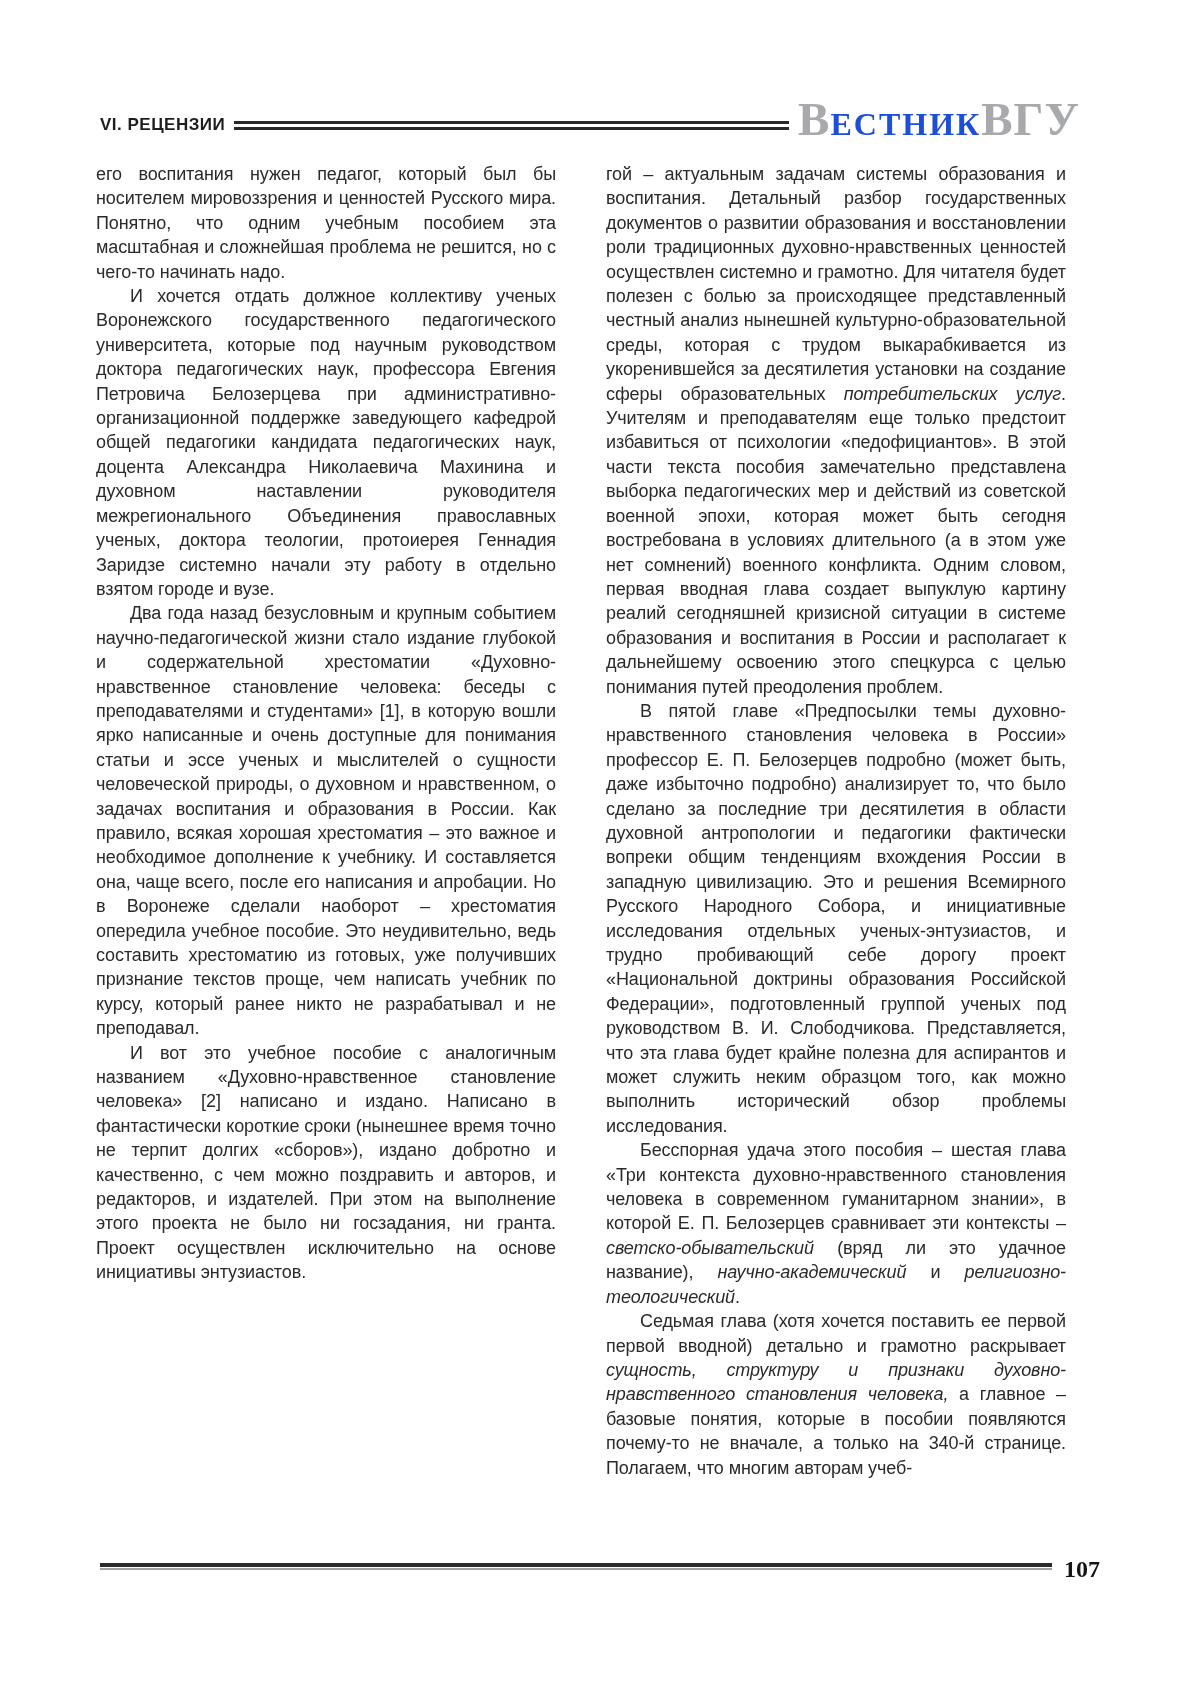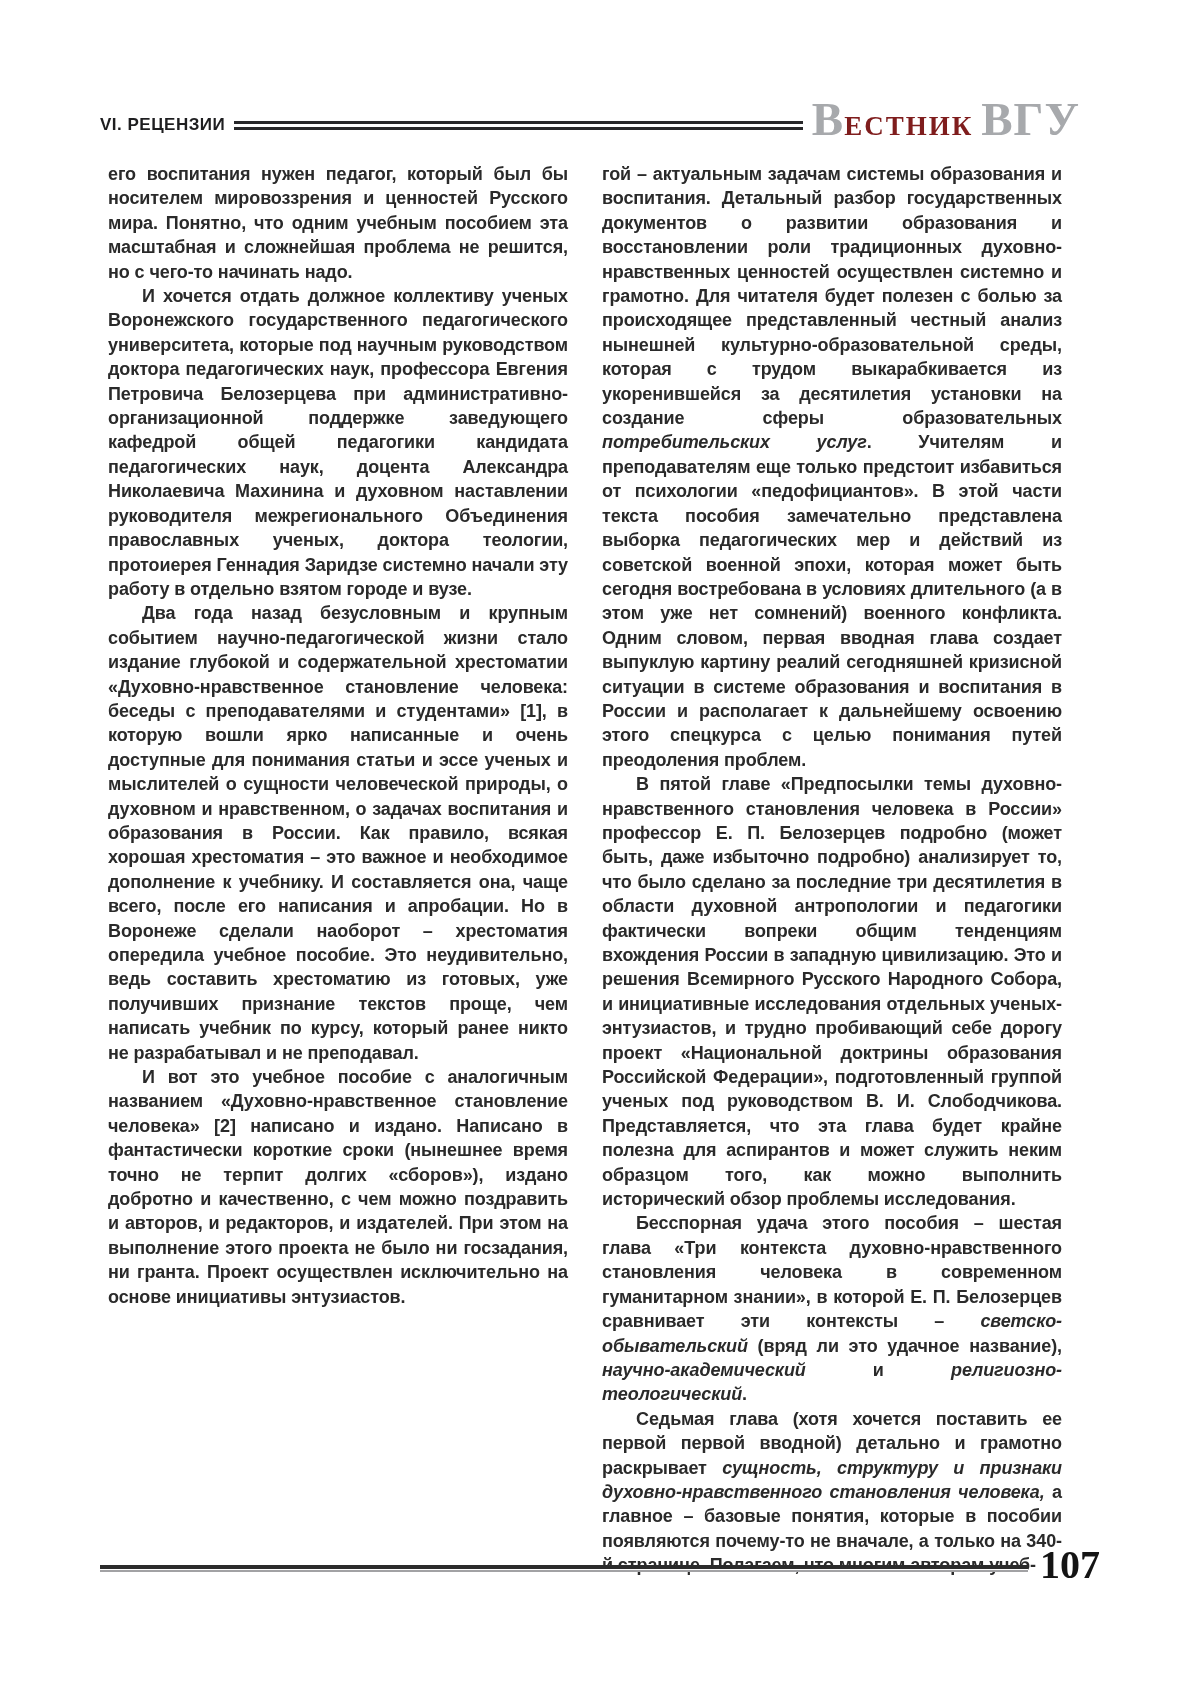--- a/index.html
+++ b/index.html
@@ -47,35 +47,34 @@
     font-weight: bold;
     line-height: 1;
     margin-top: -4px;
   }
   .logo-big {
     font-size: 47px;
     color: #a7a9ac;
     letter-spacing: 1px;
   }
   .logo-small {
-    font-size: 27px;
-    color: #7f1d1d;
+    font-size: 32px;
+    color: #1d4ed8;
     letter-spacing: 2px;
   }
-  .logo-word2 { margin-left: 8px; }
+  .logo-word2 { }
 
   
   .columns {
     position: absolute;
     top: 162px;
-    left: 108px;
+    left: 96px;
     width: 970px;
     display: flex;
-    gap: 34px;
-    font-weight: bold;
+    gap: 50px;
   }
   .col {
     width: 460px;
   }
   .para {
     margin: 0;
     text-indent: 34px;
     text-align: justify;
     font-size: 18px;
     line-height: 24.4px;
@@ -98,23 +97,24 @@
     flex: 1;
     margin-right: 12px;
     margin-top: 6px;
   }
   .fr-top { height: 4px; background: #2b2b2b; }
   .fr-gap { height: 1px; background: #ffffff; }
   .fr-bottom { height: 2px; background: #a2a2a4; }
   .page-number {
     font-family: "Liberation Serif", serif;
     font-weight: bold;
-    font-size: 40px;
+    font-size: 24px;
     line-height: 1;
     color: #141414;
+    margin-top: 12px;
   }
 </style>
 </head>
 <body>
 
 <div class="page">
 
   <div class="header">
     <span class="section-label">VI. РЕЦЕНЗИИ</span>
     <div class="header-rule"></div>

